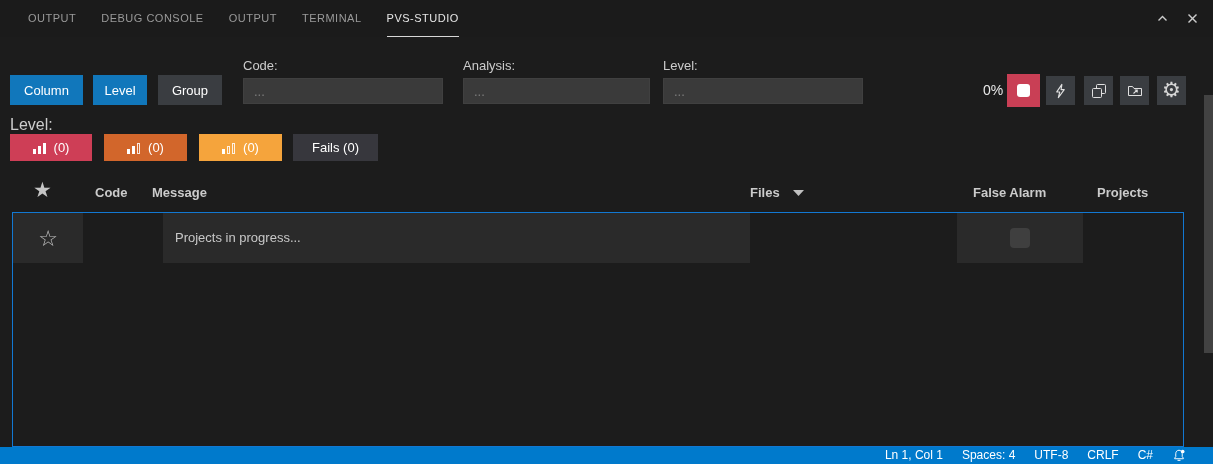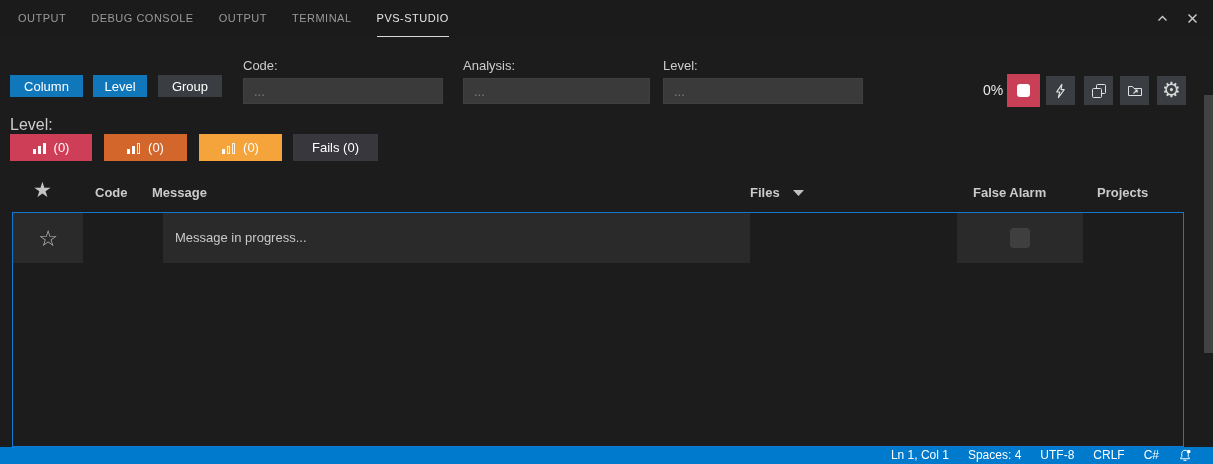--- a/index.html
+++ b/index.html
@@ -5,30 +5,30 @@
   * { box-sizing: border-box; }
   html,body { margin:0; padding:0; background:#111; }
   .screen {
     position:relative; width:1213px; height:464px;
     background:#1c1c1c; overflow:hidden;
     font-family:"Liberation Sans", sans-serif;
     -webkit-font-smoothing:antialiased;
   }
   
   .tabbar { position:absolute; top:0; left:0; right:0; height:37px;
-    display:flex; align-items:stretch; padding-left:18px; background:#1b1b1b; }
+    display:flex; align-items:stretch; padding-left:28px; background:#1b1b1b; }
   .tab { font-size:11px; letter-spacing:.5px; color:#9a9a9a; margin-right:25px;
     display:flex; align-items:center; cursor:pointer; border-bottom:1px solid transparent; }
   .tab.active { color:#e6e6e6; border-bottom:1px solid #d7d7d7; }
   .tab-controls { position:absolute; right:14px; top:0; height:37px;
     display:flex; align-items:center; gap:16px; }
   .winbtn { width:14px; height:14px; display:flex; align-items:center; justify-content:center; cursor:pointer; }
 
   
-  .btn { position:absolute; top:75px; height:22px; display:flex; align-items:center;
+  .btn { position:absolute; top:75px; height:30px; display:flex; align-items:center;
     justify-content:center; font-size:13px; color:#fff; cursor:pointer; }
   .btn-blue { background:#1177bb; }
   .btn-gray { background:#3a3d41; }
   #btn-column { left:10px;  width:73px; }
   #btn-level  { left:93px;  width:54px; }
   #btn-group  { left:158px; width:64px; }
 
   .filter { position:absolute; top:58px; }
   #filter-code    { left:243px; width:200px; }
   #filter-message { left:463px; width:187px; }
@@ -80,21 +80,21 @@
   .cell-message { left:150px; width:587px; line-height:50px; padding-left:12px;
     font-size:13px; color:#c8c8c8; }
   .cell-fa { left:944px; width:126px; display:flex; align-items:center; justify-content:center; }
   .fa-checkbox { width:20px; height:20px; background:#3f3f3f; border-radius:4px; cursor:pointer; }
 
   .panel-scrollbar { position:absolute; left:1204px; top:95px; width:9px; height:258px;
     background:#424242; cursor:pointer; }
 
   
   .statusbar { position:absolute; left:0; right:0; bottom:0; height:17px; background:#007acc;
-    display:flex; align-items:center; justify-content:flex-end; gap:19px; padding-right:21px;
+    display:flex; align-items:center; justify-content:flex-end; gap:19px; padding-right:27px;
     font-size:12px; color:#ffffff; }
   .status-item { cursor:pointer; line-height:17px; }
   .bell-wrap { display:flex; align-items:center; cursor:pointer; }
 
   svg { display:block; }
 </style>
 </head>
 <body>
 
 <div class="screen">
@@ -215,21 +215,21 @@
     </span>
   </div>
   <div id="th-false-alarm" class="thead-cell">False Alarm</div>
   <div id="th-projects" class="thead-cell">Projects</div>
 
   <div class="table-box">
     <div>
       <div class="row-cell cell-star">
         <span class="star-outline">☆</span>
       </div>
-      <div class="row-cell cell-message">Message in progress...</div>
+      <div class="row-cell cell-message">Projects in progress...</div>
       <div class="row-cell cell-fa">
         <div class="fa-checkbox"></div>
       </div>
     </div>
   </div>
 
   <div class="panel-scrollbar"></div>
 
   <div class="statusbar">
     <span class="status-item">Ln 1, Col 1</span>

